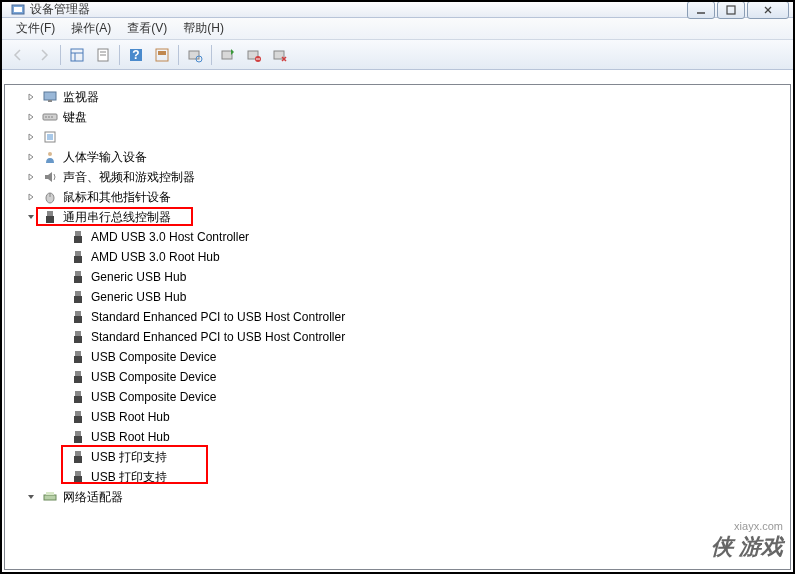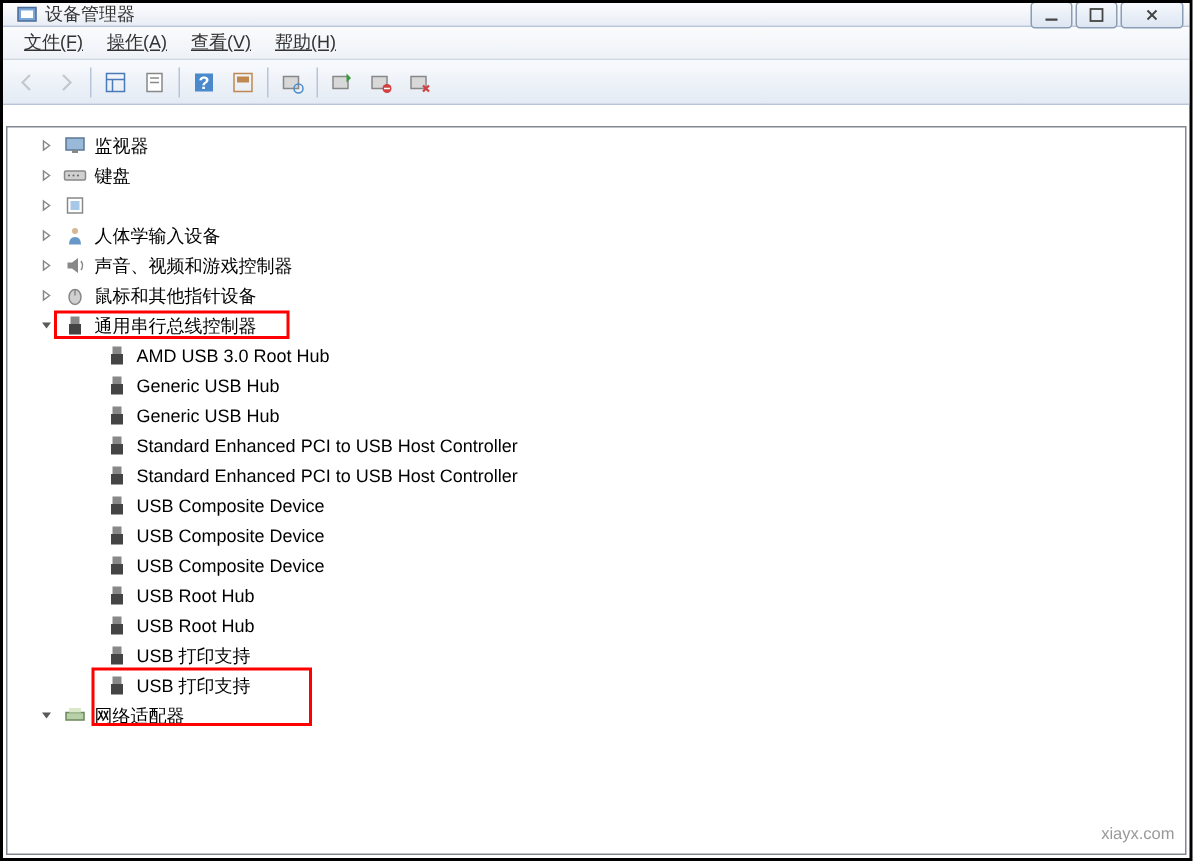--- a/index.html
+++ b/index.html
@@ -7,21 +7,21 @@
     
     .titlebar { height: 16px; background: linear-gradient(to bottom, #fdfdfe, #e8edf5); border-bottom: 1px solid #b8c4d8; display: flex; align-items: center; padding: 0 4px; }
     .title-icon { width: 16px; height: 16px; margin: 0 4px; display: inline-flex; align-items: center; justify-content: center; }
     .title-text { flex: 1; color: #333; }
     .win-controls { display: flex; gap: 2px; }
     .win-btn { width: 28px; height: 18px; border: 1px solid #8a9db5; border-radius: 3px; background: linear-gradient(to bottom, #f5f8fc, #dde6f2); display: flex; align-items: center; justify-content: center; cursor: pointer; }
     .win-btn.close { width: 42px; }
     .win-btn svg { width: 10px; height: 10px; }
 
     .menubar { height: 22px; background: linear-gradient(to bottom, #fafbfc, #eef2f8); border-bottom: 1px solid #d0d8e4; display: flex; align-items: center; padding: 0 6px; }
-    .menu-item { padding: 2px 8px; cursor: pointer; color: #333; text-decoration: underline; }
+    .menu-item { padding: 2px 8px; cursor: pointer; color: #333; }
 
     .toolbar { height: 30px; background: linear-gradient(to bottom, #f8fafd, #e4ebf4); border-bottom: 1px solid #b8c4d8; display: flex; align-items: center; padding: 0 4px; gap: 2px; }
     .tool-btn { width: 24px; height: 24px; display: flex; align-items: center; justify-content: center; cursor: pointer; border: 1px solid transparent; border-radius: 2px; }
     .tool-btn.disabled { opacity: 0.4; cursor: default; }
     .tool-sep { width: 1px; height: 20px; background: #b8c4d8; margin: 0 2px; }
 
     .content { position: absolute; top: 82px; left: 2px; right: 2px; bottom: 2px; border: 1px solid #828790; background: #fff; overflow-y: scroll; }
     .content::-webkit-scrollbar { width: 17px; }
     .content::-webkit-scrollbar-track { background: #f0f0f0; border-left: 1px solid #d4d4d4; }
     .content::-webkit-scrollbar-thumb { background: #cdcdcd; border: 1px solid #a0a0a0; }
@@ -260,20 +260,31 @@
       </div>
       <div class="tree-node">
         <span class="indent" style="width:46px"></span>
         <span class="tree-expander none"></span>
         <span class="tree-icon">
           <svg width="16" height="16" viewBox="0 0 16 16">
             <rect x="5" y="2" width="6" height="5" fill="#888"></rect>
             <rect x="4" y="7" width="8" height="7" fill="#444"></rect>
           </svg>
         </span>
+        <span class="tree-label">AMD USB 3.0 Host Controller</span>
+      </div>
+      <div class="tree-node">
+        <span class="indent" style="width:46px"></span>
+        <span class="tree-expander none"></span>
+        <span class="tree-icon">
+          <svg width="16" height="16" viewBox="0 0 16 16">
+            <rect x="5" y="2" width="6" height="5" fill="#888"></rect>
+            <rect x="4" y="7" width="8" height="7" fill="#444"></rect>
+          </svg>
+        </span>
         <span class="tree-label">AMD USB 3.0 Root Hub</span>
       </div>
       <div class="tree-node">
         <span class="indent" style="width:46px"></span>
         <span class="tree-expander none"></span>
         <span class="tree-icon">
           <svg width="16" height="16" viewBox="0 0 16 16">
             <rect x="5" y="2" width="6" height="5" fill="#888"></rect>
             <rect x="4" y="7" width="8" height="7" fill="#444"></rect>
           </svg>
@@ -403,13 +414,14 @@
             <rect x="4" y="3" width="8" height="3" fill="#d8e8c8"></rect>
           </svg>
         </span>
         <span class="tree-label">网络适配器</span>
       </div>
     </div>
 </div>
 
 <div class="watermark">
   <div class="site">xiayx.com</div>
+  <div class="brand">侠 游戏</div>
 </div>
 
 </body></html>

